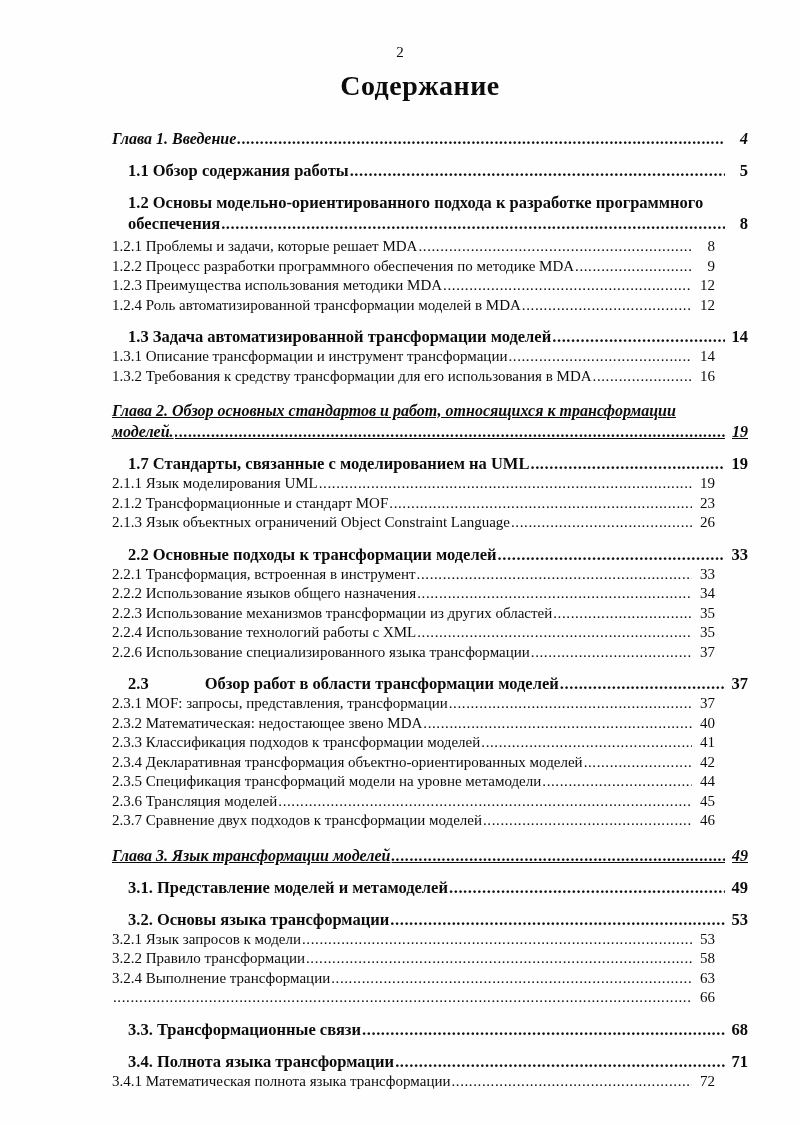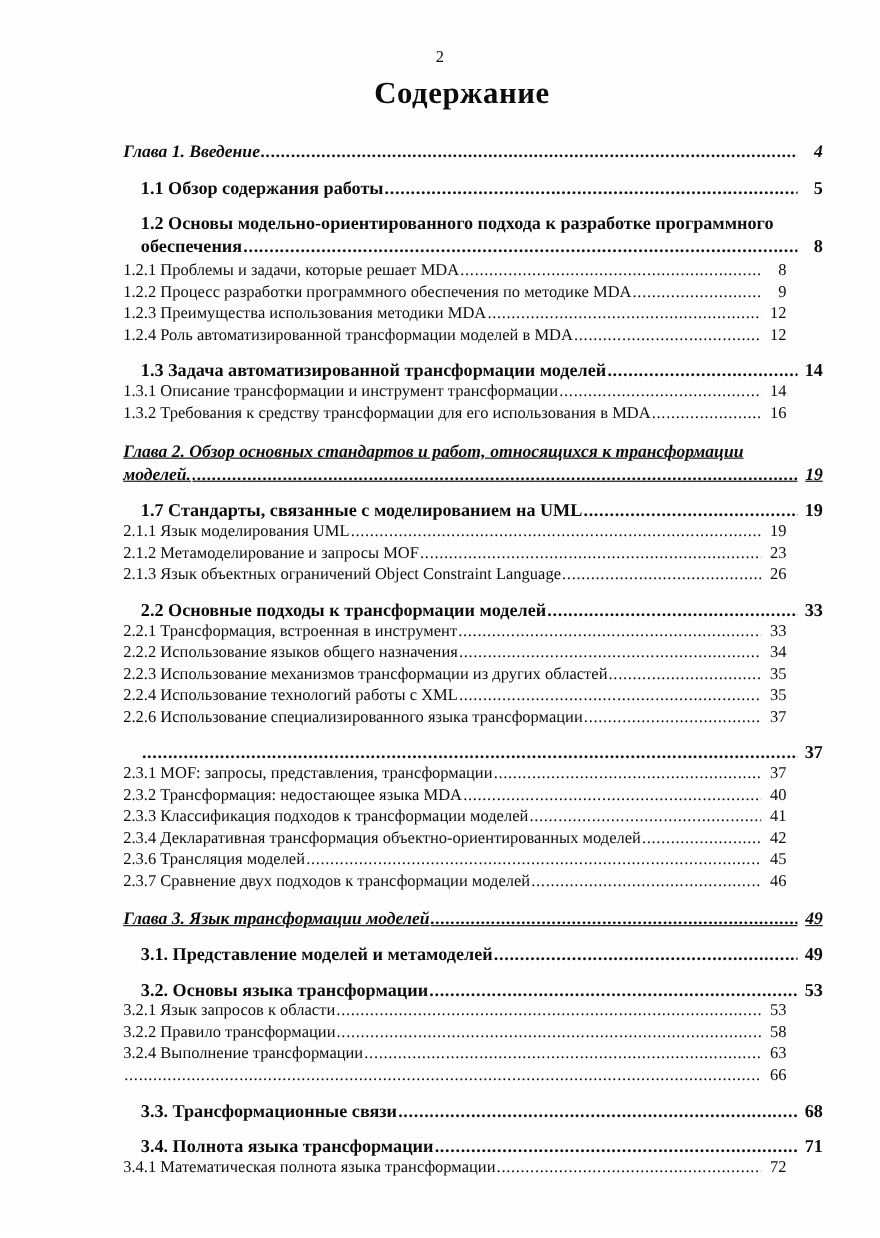--- a/index.html
+++ b/index.html
@@ -207,21 +207,21 @@
         <span class="label">1.7 Стандарты, связанные с моделированием на UML</span>
         <span class="leader"></span>
         <span class="pageno">19</span>
       </div>
       <div class="toc-entry lvl-sub">
         <span class="label">2.1.1 Язык моделирования UML</span>
         <span class="leader"></span>
         <span class="pageno">19</span>
       </div>
       <div class="toc-entry lvl-sub">
-        <span class="label">2.1.2 Метамоделирование и запросы MOF</span>
+        <span class="label">2.1.2 Трансформационные и стандарт MOF</span>
         <span class="leader"></span>
         <span class="pageno">23</span>
       </div>
       <div class="toc-entry lvl-sub">
         <span class="label">2.1.3 Язык объектных ограничений Object Constraint Language</span>
         <span class="leader"></span>
         <span class="pageno">26</span>
       </div>
       <div class="toc-entry lvl-section gap-md">
         <span class="label">2.2 Основные подходы к трансформации моделей</span>
@@ -247,42 +247,48 @@
         <span class="label">2.2.4 Использование технологий работы с XML</span>
         <span class="leader"></span>
         <span class="pageno">35</span>
       </div>
       <div class="toc-entry lvl-sub">
         <span class="label">2.2.6 Использование специализированного языка трансформации</span>
         <span class="leader"></span>
         <span class="pageno">37</span>
       </div>
       <div class="toc-entry lvl-section gap-md">
+        <span class="label"><span>2.3</span><span class="tabgap"></span><span>Обзор работ в области трансформации моделей</span></span>
         <span class="leader"></span>
         <span class="pageno">37</span>
       </div>
       <div class="toc-entry lvl-sub">
         <span class="label">2.3.1 MOF: запросы, представления, трансформации</span>
         <span class="leader"></span>
         <span class="pageno">37</span>
       </div>
       <div class="toc-entry lvl-sub">
-        <span class="label">2.3.2 Трансформация: недостающее языка MDA</span>
+        <span class="label">2.3.2 Математическая: недостающее звено MDA</span>
         <span class="leader"></span>
         <span class="pageno">40</span>
       </div>
       <div class="toc-entry lvl-sub">
         <span class="label">2.3.3 Классификация подходов к трансформации моделей</span>
         <span class="leader"></span>
         <span class="pageno">41</span>
       </div>
       <div class="toc-entry lvl-sub">
         <span class="label">2.3.4 Декларативная трансформация объектно-ориентированных моделей</span>
         <span class="leader"></span>
         <span class="pageno">42</span>
+      </div>
+      <div class="toc-entry lvl-sub">
+        <span class="label">2.3.5 Спецификация трансформаций модели на уровне метамодели</span>
+        <span class="leader"></span>
+        <span class="pageno">44</span>
       </div>
       <div class="toc-entry lvl-sub">
         <span class="label">2.3.6 Трансляция моделей</span>
         <span class="leader"></span>
         <span class="pageno">45</span>
       </div>
       <div class="toc-entry lvl-sub">
         <span class="label">2.3.7 Сравнение двух подходов к трансформации моделей</span>
         <span class="leader"></span>
         <span class="pageno">46</span>
@@ -296,21 +302,21 @@
         <span class="label">3.1. Представление моделей и метамоделей</span>
         <span class="leader"></span>
         <span class="pageno">49</span>
       </div>
       <div class="toc-entry lvl-section gap-md">
         <span class="label">3.2. Основы языка трансформации</span>
         <span class="leader"></span>
         <span class="pageno">53</span>
       </div>
       <div class="toc-entry lvl-sub">
-        <span class="label">3.2.1 Язык запросов к области</span>
+        <span class="label">3.2.1 Язык запросов к модели</span>
         <span class="leader"></span>
         <span class="pageno">53</span>
       </div>
       <div class="toc-entry lvl-sub">
         <span class="label">3.2.2 Правило трансформации</span>
         <span class="leader"></span>
         <span class="pageno">58</span>
       </div>
       <div class="toc-entry lvl-sub">
         <span class="label">3.2.4 Выполнение трансформации</span>

